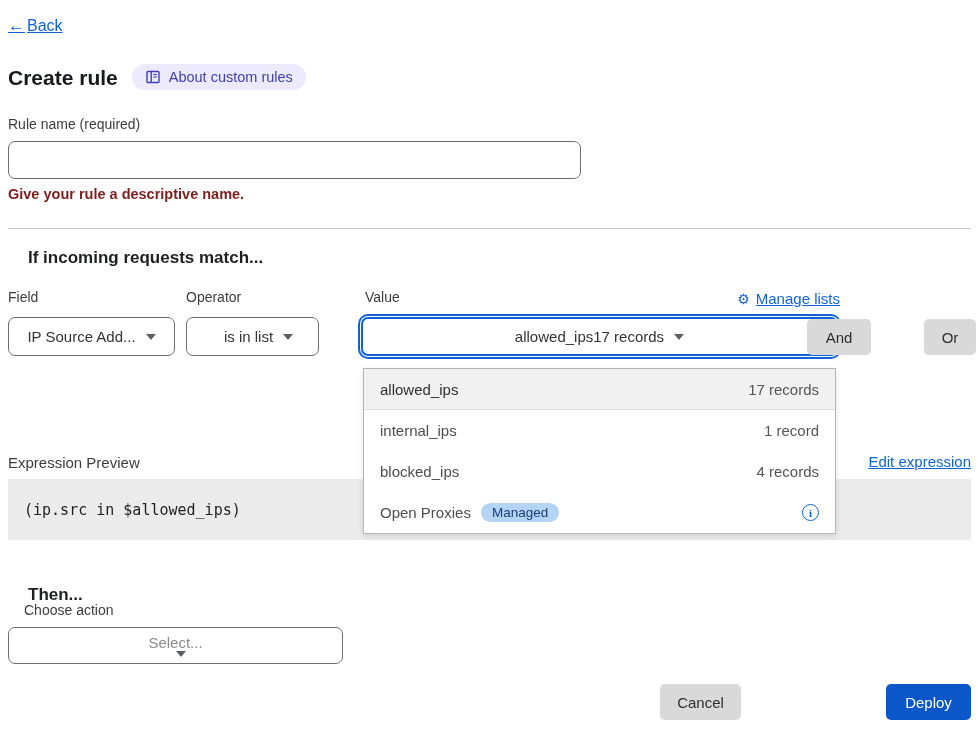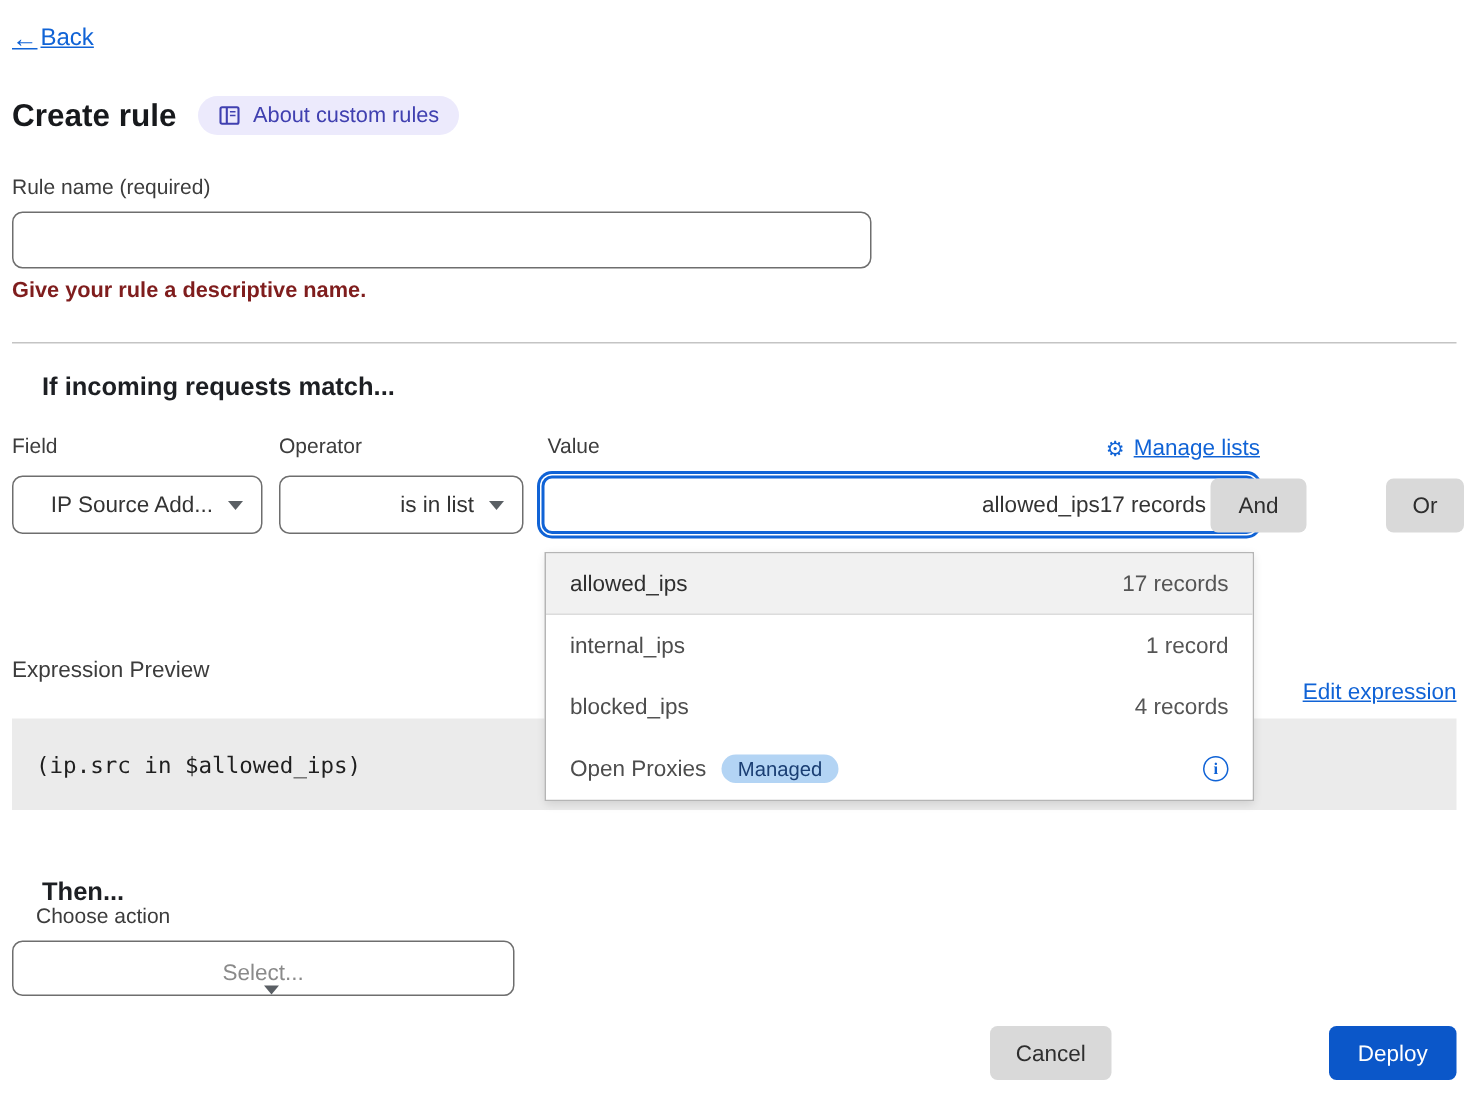--- a/index.html
+++ b/index.html
@@ -25,21 +25,21 @@
                 border:1px solid #6e6e6e; border-radius:7px; font-size:15px; padding:0 12px;
                 font-family:"Liberation Sans", sans-serif; color:#333; background:#fff; }
   .helper { position:absolute; left:8px; top:186px; font-size:14.5px; color:#7f1d1d;font-weight:bold; }
 
   .divider { position:absolute; left:8px; top:228px; width:963px; height:1px; background:#c4c4c4; }
 
   .h2 { position:absolute; font-size:17px; font-weight:700; color:#1d1f23;margin-left:20px; }
 
   
   .select { position:absolute; height:39px; border:1px solid #6e6e6e; border-radius:7px; background:#fff;
-            display:flex; align-items:center; justify-content:flex-end; padding:0 12px;
+            display:flex; align-items:center; justify-content:center; padding:0 12px;
             font-size:15px; color:#333; cursor:pointer; }
   .chev { width:0; height:0; border-left:5.5px solid transparent; border-right:5.5px solid transparent;
           border-top:6.5px solid #5a5f64; margin-left:10px; flex:none; }
   .select .ph { color:#8a8a8a; }
 
   .value-select { left:361px; top:317px; width:477px; border:2px solid #1063d6;
                   box-shadow:0 0 0 1px #fff, 0 0 0 3px #1063d6; }
   .value-right { display:flex; align-items:center; }
 
   .manage-lists { position:absolute; right:139px; top:290px; display:flex; align-items:center; gap:6px; }
@@ -55,21 +55,21 @@
             padding:0 16px; font-size:15px; color:#4d4d4d; cursor:pointer; background:#fff; }
   .dd-row.selected { background:#f1f1f1; color:#2f2f2f; border-bottom:1px solid #dcdcdc; }
   .dd-row .count { color:#555; }
   .row-left { display:flex; align-items:center; gap:10px; }
   .managed-badge { background:#b3d4f4; color:#1a3e73; border-radius:12px; padding:2px 11px; font-size:13.5px; }
   .info-icon { width:17px; height:17px; border:1.5px solid #1063d6; border-radius:50%; color:#1063d6;
                font-size:11px; font-weight:700; display:flex; align-items:center; justify-content:center;
                cursor:pointer; font-family:"Liberation Serif", serif; }
 
   
-  .expr-label { position:absolute; left:8px; top:438px; font-size:15px; color:#3c3c3c; }
+  .expr-label { position:absolute; left:8px; top:454px; font-size:15px; color:#3c3c3c; }
   .edit-link { position:absolute; right:8px; top:453px; }
   .code-block { position:absolute; left:8px; top:479px; width:963px; height:61px; background:#ebebeb;
                 display:flex; align-items:center; padding-left:16px;
                 font-family:"DejaVu Sans Mono", monospace; font-size:15px; color:#1f1f1f; }
 
   
   .action-select { left:8px; top:627px; width:335px; height:37px;flex-direction:column; }
 
   
   .footer-btn { position:absolute; top:684px; height:36px; border:none; border-radius:5px;
@@ -117,21 +117,21 @@
   <span class="manage-lists">
     <span class="gear-icon">⚙</span>
     <span class="link">Manage lists</span>
   </span>
 
   <div class="select" style="left:8px; top:317px; width:167px;">
     <span>IP Source Add...</span>
     <span class="chev"></span>
   </div>
 
-  <div class="select" style="left:186px; top:317px; width:163px;padding-left:24px;">
+  <div class="select" style="left:186px; top:317px; width:133px;padding-left:24px;">
     <span>is in list</span>
     <span class="chev"></span>
   </div>
 
   <div class="select value-select">
     <span>allowed_ips</span>
     <span class="value-right">
       <span>17 records</span>
       <span class="chev"></span>
     </span>

